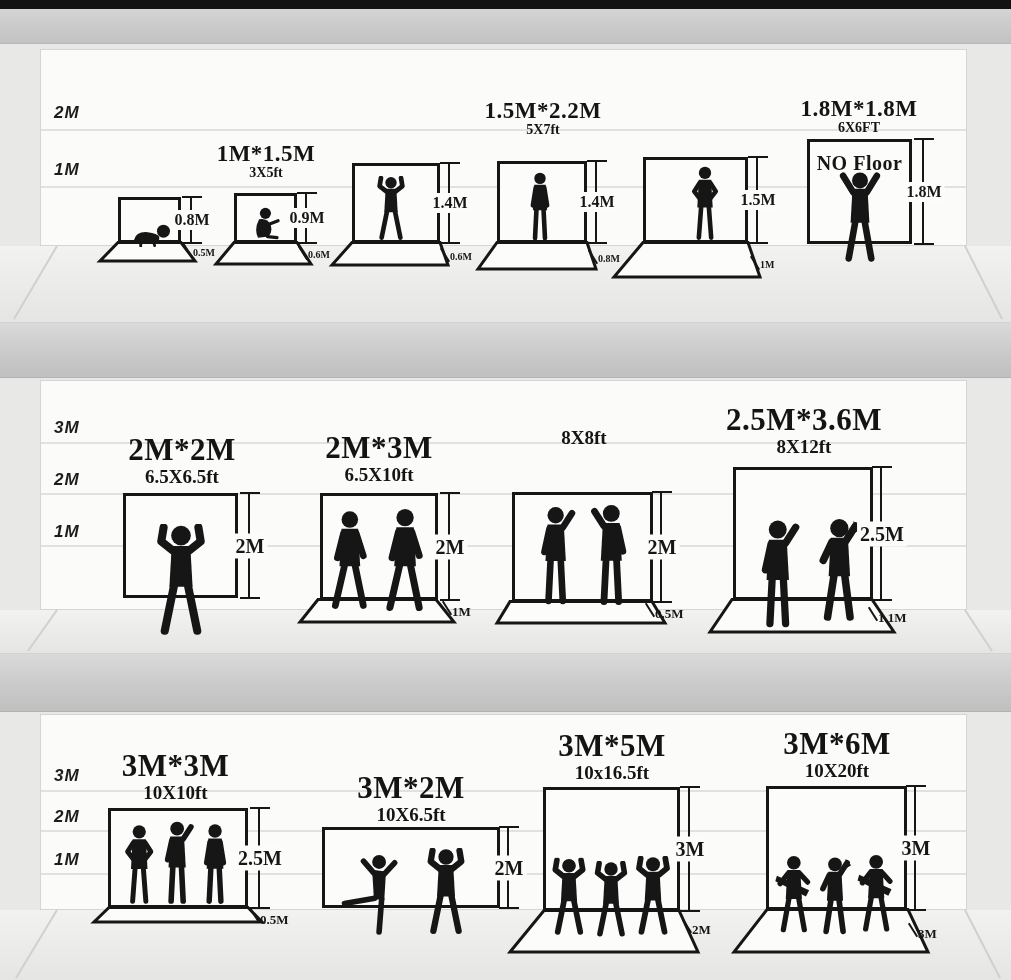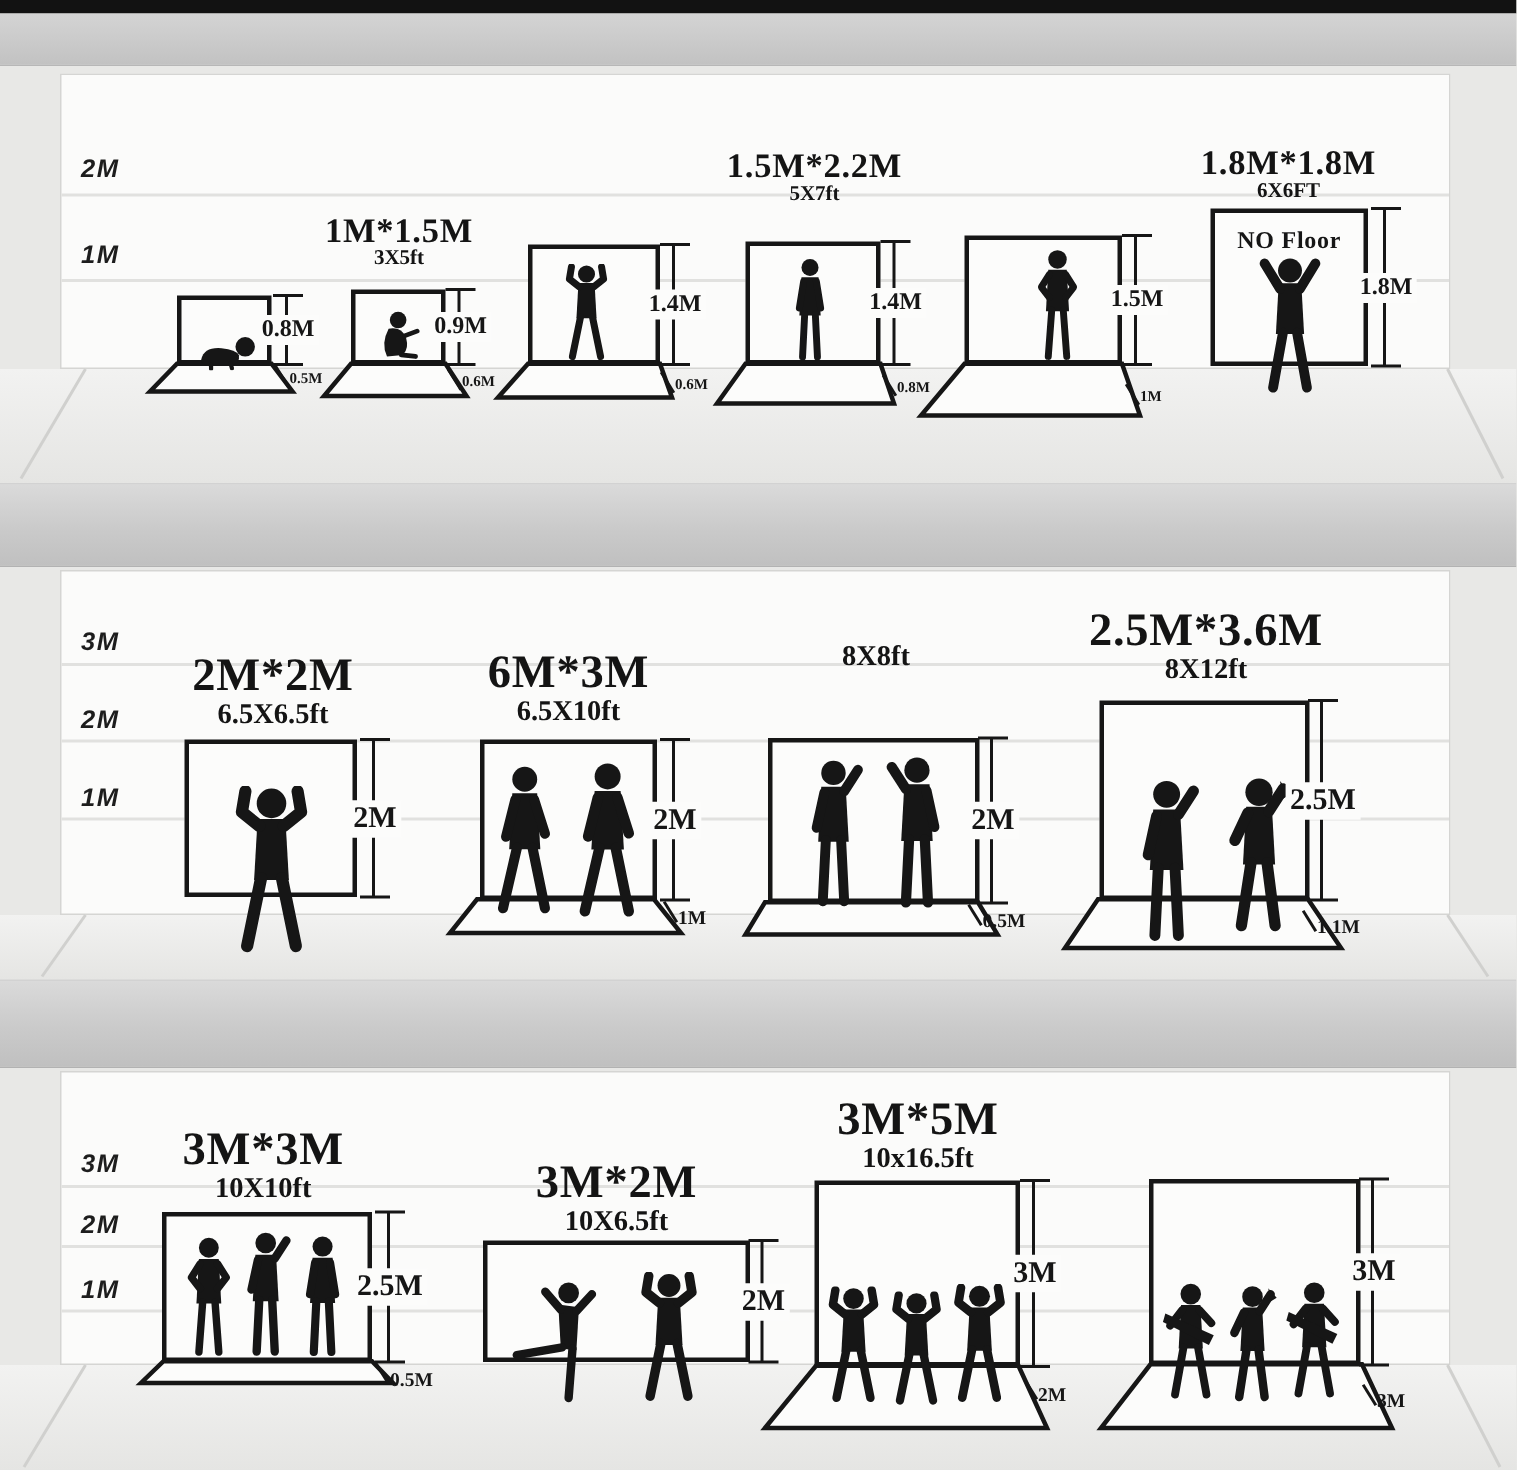--- a/index.html
+++ b/index.html
@@ -36,21 +36,21 @@
   .vdim:after{bottom:-1px}
   .vl{position:absolute;top:50%;left:0;transform:translate(-50%,-50%);
       background:#fcfcfb;padding:1px 3px;font-weight:700;font-size:20px;white-space:nowrap}
   .s1 .vl{font-size:16px}
   .fdim{position:absolute;font-weight:700;font-size:13px;white-space:nowrap}
   .s1 .fdim{font-size:10px}
   .fdim:before{content:"";position:absolute;left:-13px;top:3px;width:16px;
         border-top:2px solid #161616;transform:rotate(58deg)}
   .fig{position:absolute;fill:#161616}
   .nofloor{position:absolute;top:10px;left:0;right:0;text-align:center;
-        font-weight:700;font-size:16px;letter-spacing:.5px}
+        font-weight:700;font-size:20px;letter-spacing:.5px}
   #defs{position:absolute;width:0;height:0}
 </style>
 </head>
 <body>
 
 <svg id="defs" aria-hidden="true">
   <defs>
     <symbol id="s-stand" viewBox="0 0 40 100">
       <circle cx="20" cy="9" r="8" fill="#161616"></circle>
       <path d="M12,18 L28,18 L30,54 L10,54 Z" fill="#161616"></path>
@@ -282,21 +282,21 @@
   </div>
   <div class="frame" style="left:123px;top:117px;width:115px;height:105px"></div>
   <svg class="fig" style="left:152px;top:147px" width="58" height="118" viewBox="0 0 50 100">
       <use href="#s-cheer"></use>
     </svg>
   <div class="vdim" style="left:248px;top:117px;height:105px">
       <span class="vl">2M</span>
     </div>
 
   <div class="ttl" style="left:298px;width:162px;top:56px">
-    <div class="tm">6M*3M</div>
+    <div class="tm">2M*3M</div>
     <div class="tf">6.5X10ft</div>
   </div>
   <div class="frame" style="left:320px;top:117px;width:118px;height:107px"></div>
   <svg class="sweep" style="left:298px;top:222px" width="158" height="26">
       <polygon points="20,1.5 138,1.5 156,24 2,24"></polygon>
     </svg>
   <svg class="fig" style="left:326px;top:128px" width="104" height="116" viewBox="0 0 96 100">
     <use href="#s-walk" x="0" y="2" width="44" height="96"></use>
       <use href="#s-walk" x="50" y="0" width="46" height="100"></use>
   </svg>
@@ -399,20 +399,24 @@
   <svg class="fig" style="left:548px;top:132px" width="126" height="112" viewBox="0 0 150 100">
     <use href="#s-cheer" x="0" y="2" width="50" height="96"></use>
       <use href="#s-cheer" x="50" y="6" width="50" height="94"></use>
       <use href="#s-cheer" x="100" y="0" width="50" height="98"></use>
   </svg>
   <div class="vdim" style="left:688px;top:77px;height:124px">
       <span class="vl">3M</span>
     </div>
   <div class="fdim" style="left:692px;top:212px"><span>2M</span></div>
 
+  <div class="ttl" style="left:752px;width:170px;top:18px">
+    <div class="tm">3M*6M</div>
+    <div class="tf">10X20ft</div>
+  </div>
   <div class="frame" style="left:766px;top:76px;width:141px;height:124px"></div>
   <svg class="sweep" style="left:732px;top:198px" width="198" height="46">
       <polygon points="35,1.5 176,1.5 196,44 2,44"></polygon>
     </svg>
   <svg class="fig" style="left:772px;top:130px" width="126" height="110" viewBox="0 0 150 100">
     <use href="#s-guitar" x="0" y="2" width="52" height="96"></use>
       <use href="#s-sing" x="52" y="4" width="46" height="96"></use>
       <use href="#s-guitar" x="98" y="0" width="52" height="98"></use>
   </svg>
   <div class="vdim" style="left:914px;top:76px;height:124px">

